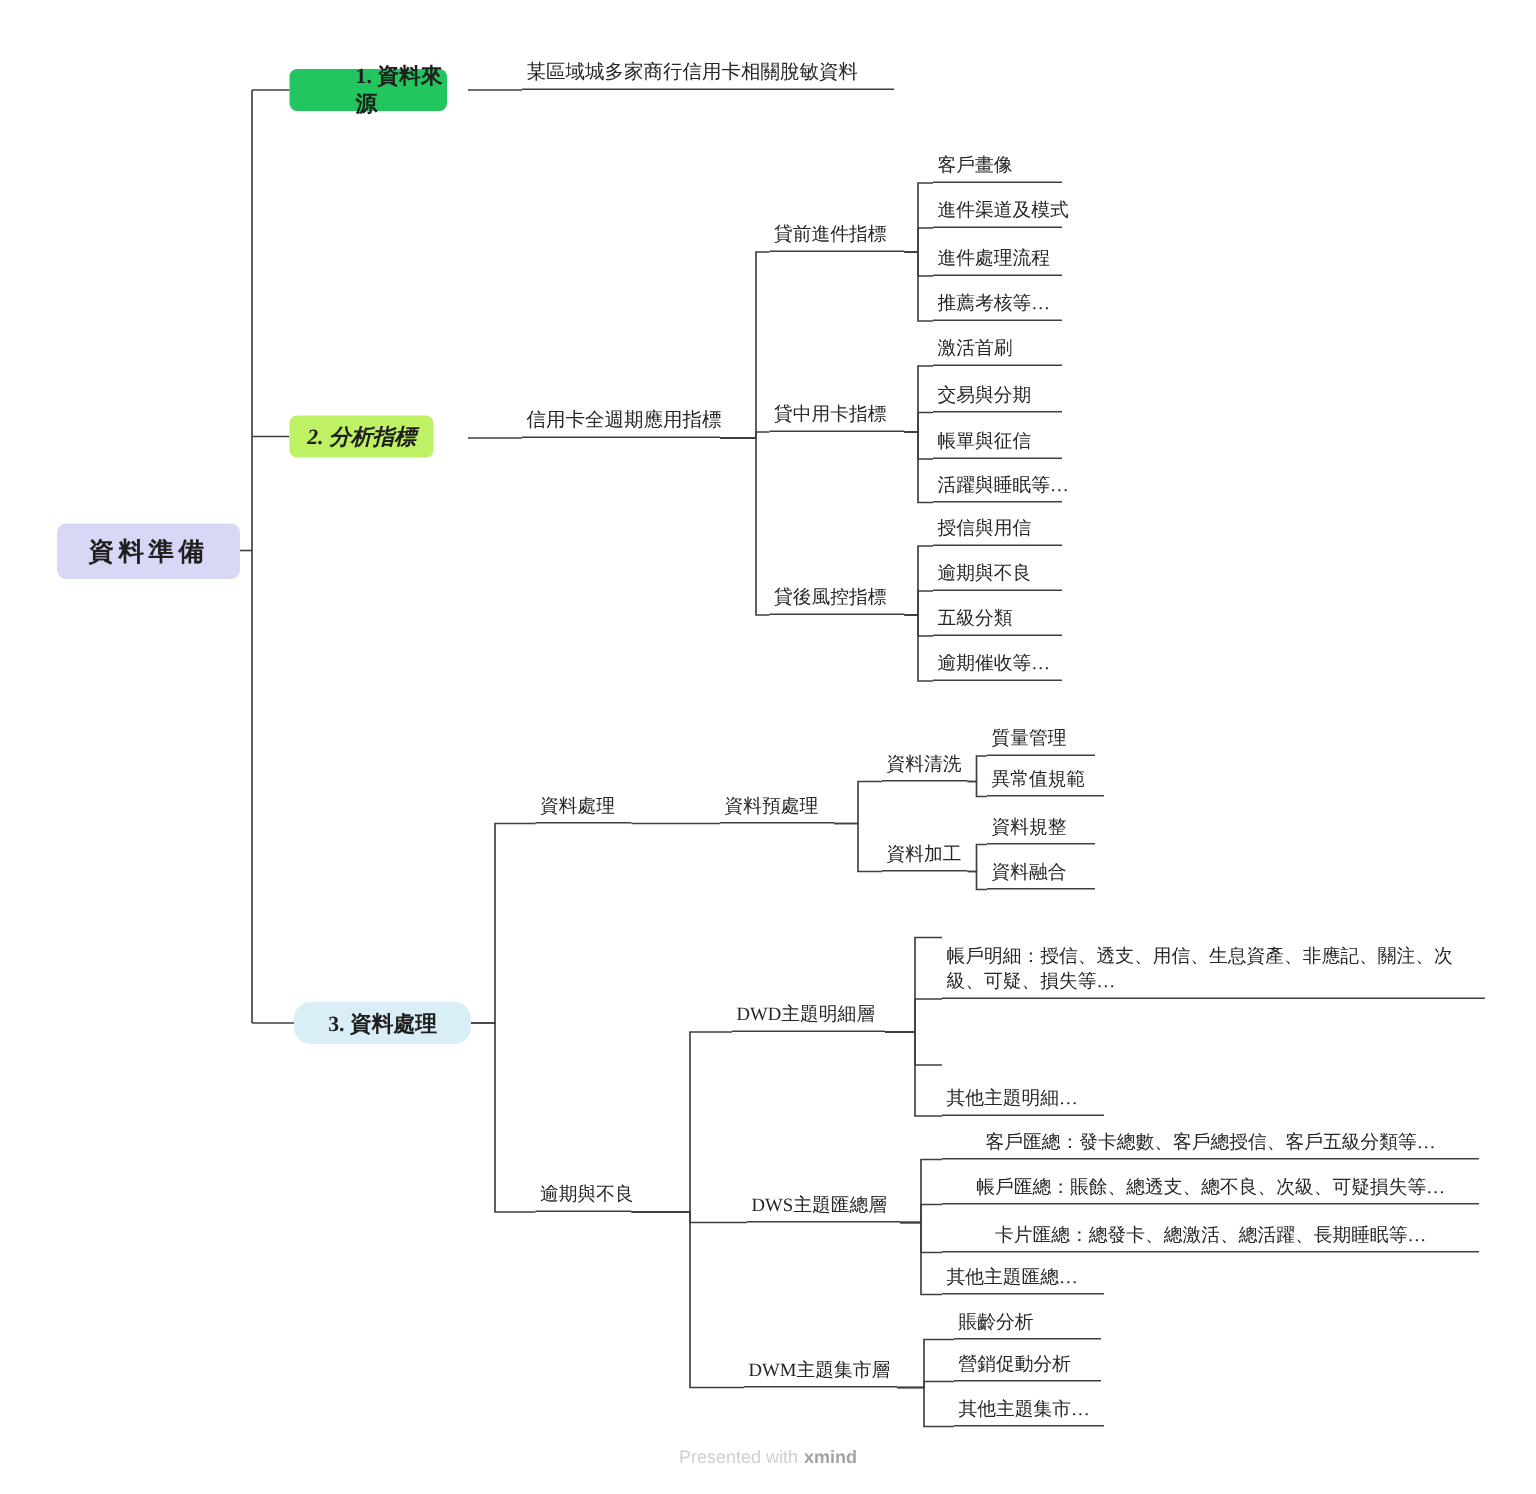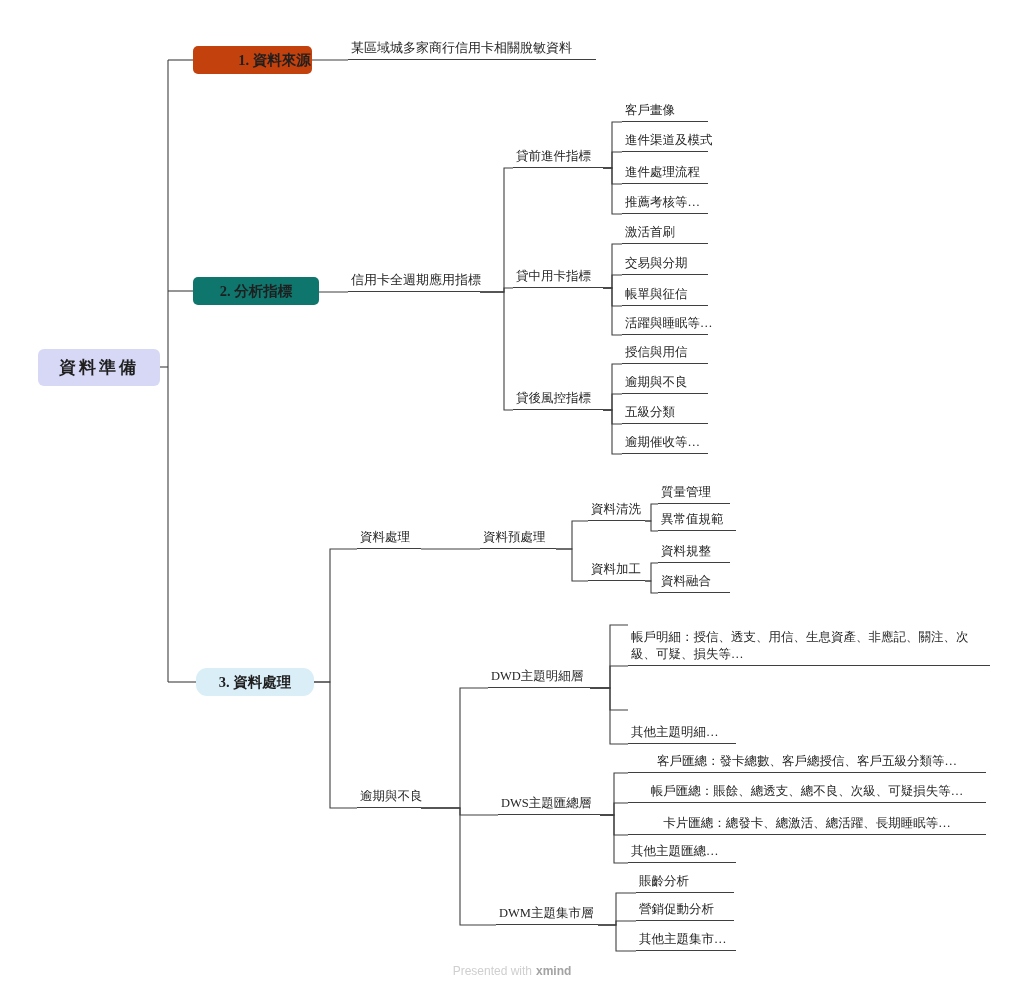--- a/index.html
+++ b/index.html
@@ -77,22 +77,22 @@
     <path d="M600,815 L614,815 L614,803 L628,803" stroke="#3f3f3f"></path>
     <path d="M600,815 L614,815 L614,835 L628,835" stroke="#3f3f3f"></path>
     <path d="M600,815 L614,815 L614,863 L628,863" stroke="#3f3f3f"></path>
     <path d="M598,925 L616,925 L616,893 L636,893" stroke="#3f3f3f"></path>
     <path d="M598,925 L616,925 L616,921 L636,921" stroke="#3f3f3f"></path>
     <path d="M598,925 L616,925 L616,951 L636,951" stroke="#3f3f3f"></path>
   </svg>
 
   <div class="box box-root" style="left: 38px; top: 349px; width: 122px; height: 37px; background: rgb(215, 216, 246);">資料準備</div>
 
-  <div class="box box-branch" style="left: 193px; top: 46px; width: 119px; height: 28px; background: #c2410c; padding-left: 44px;">1. 資料來源</div>
-  <div class="box box-branch" style="left: 193px; top: 277px; width: 126px; height: 28px; background: #0f766e;">2. 分析指標</div>
+  <div class="box box-branch" style="left: 193px; top: 46px; width: 105px; height: 28px; background: #22c55e; padding-left: 44px;">1. 資料來源</div>
+  <div class="box box-branch" style="left: 193px; top: 277px; width: 96px; height: 28px; background: #bef264; font-style: italic;">2. 分析指標</div>
   <div class="box box-branch" style="left: 196px; top: 668px; width: 118px; height: 28px; background: rgb(218, 238, 248); border-radius: 11px;">3. 資料處理</div>
 
   <div class="t lg" style="left:348px;top:40px;width:248px;height:20px">某區域城多家商行信用卡相關脫敏資料</div>
 
   <div class="t lg" style="left:348px;top:272px;width:132px;height:20px">信用卡全週期應用指標</div>
 
   <div class="t" style="left:513px;top:148px;width:90px;height:20px">貸前進件指標</div>
   <div class="t" style="left:513px;top:268px;width:90px;height:20px">貸中用卡指標</div>
   <div class="t" style="left:513px;top:390px;width:90px;height:20px">貸後風控指標</div>
 

